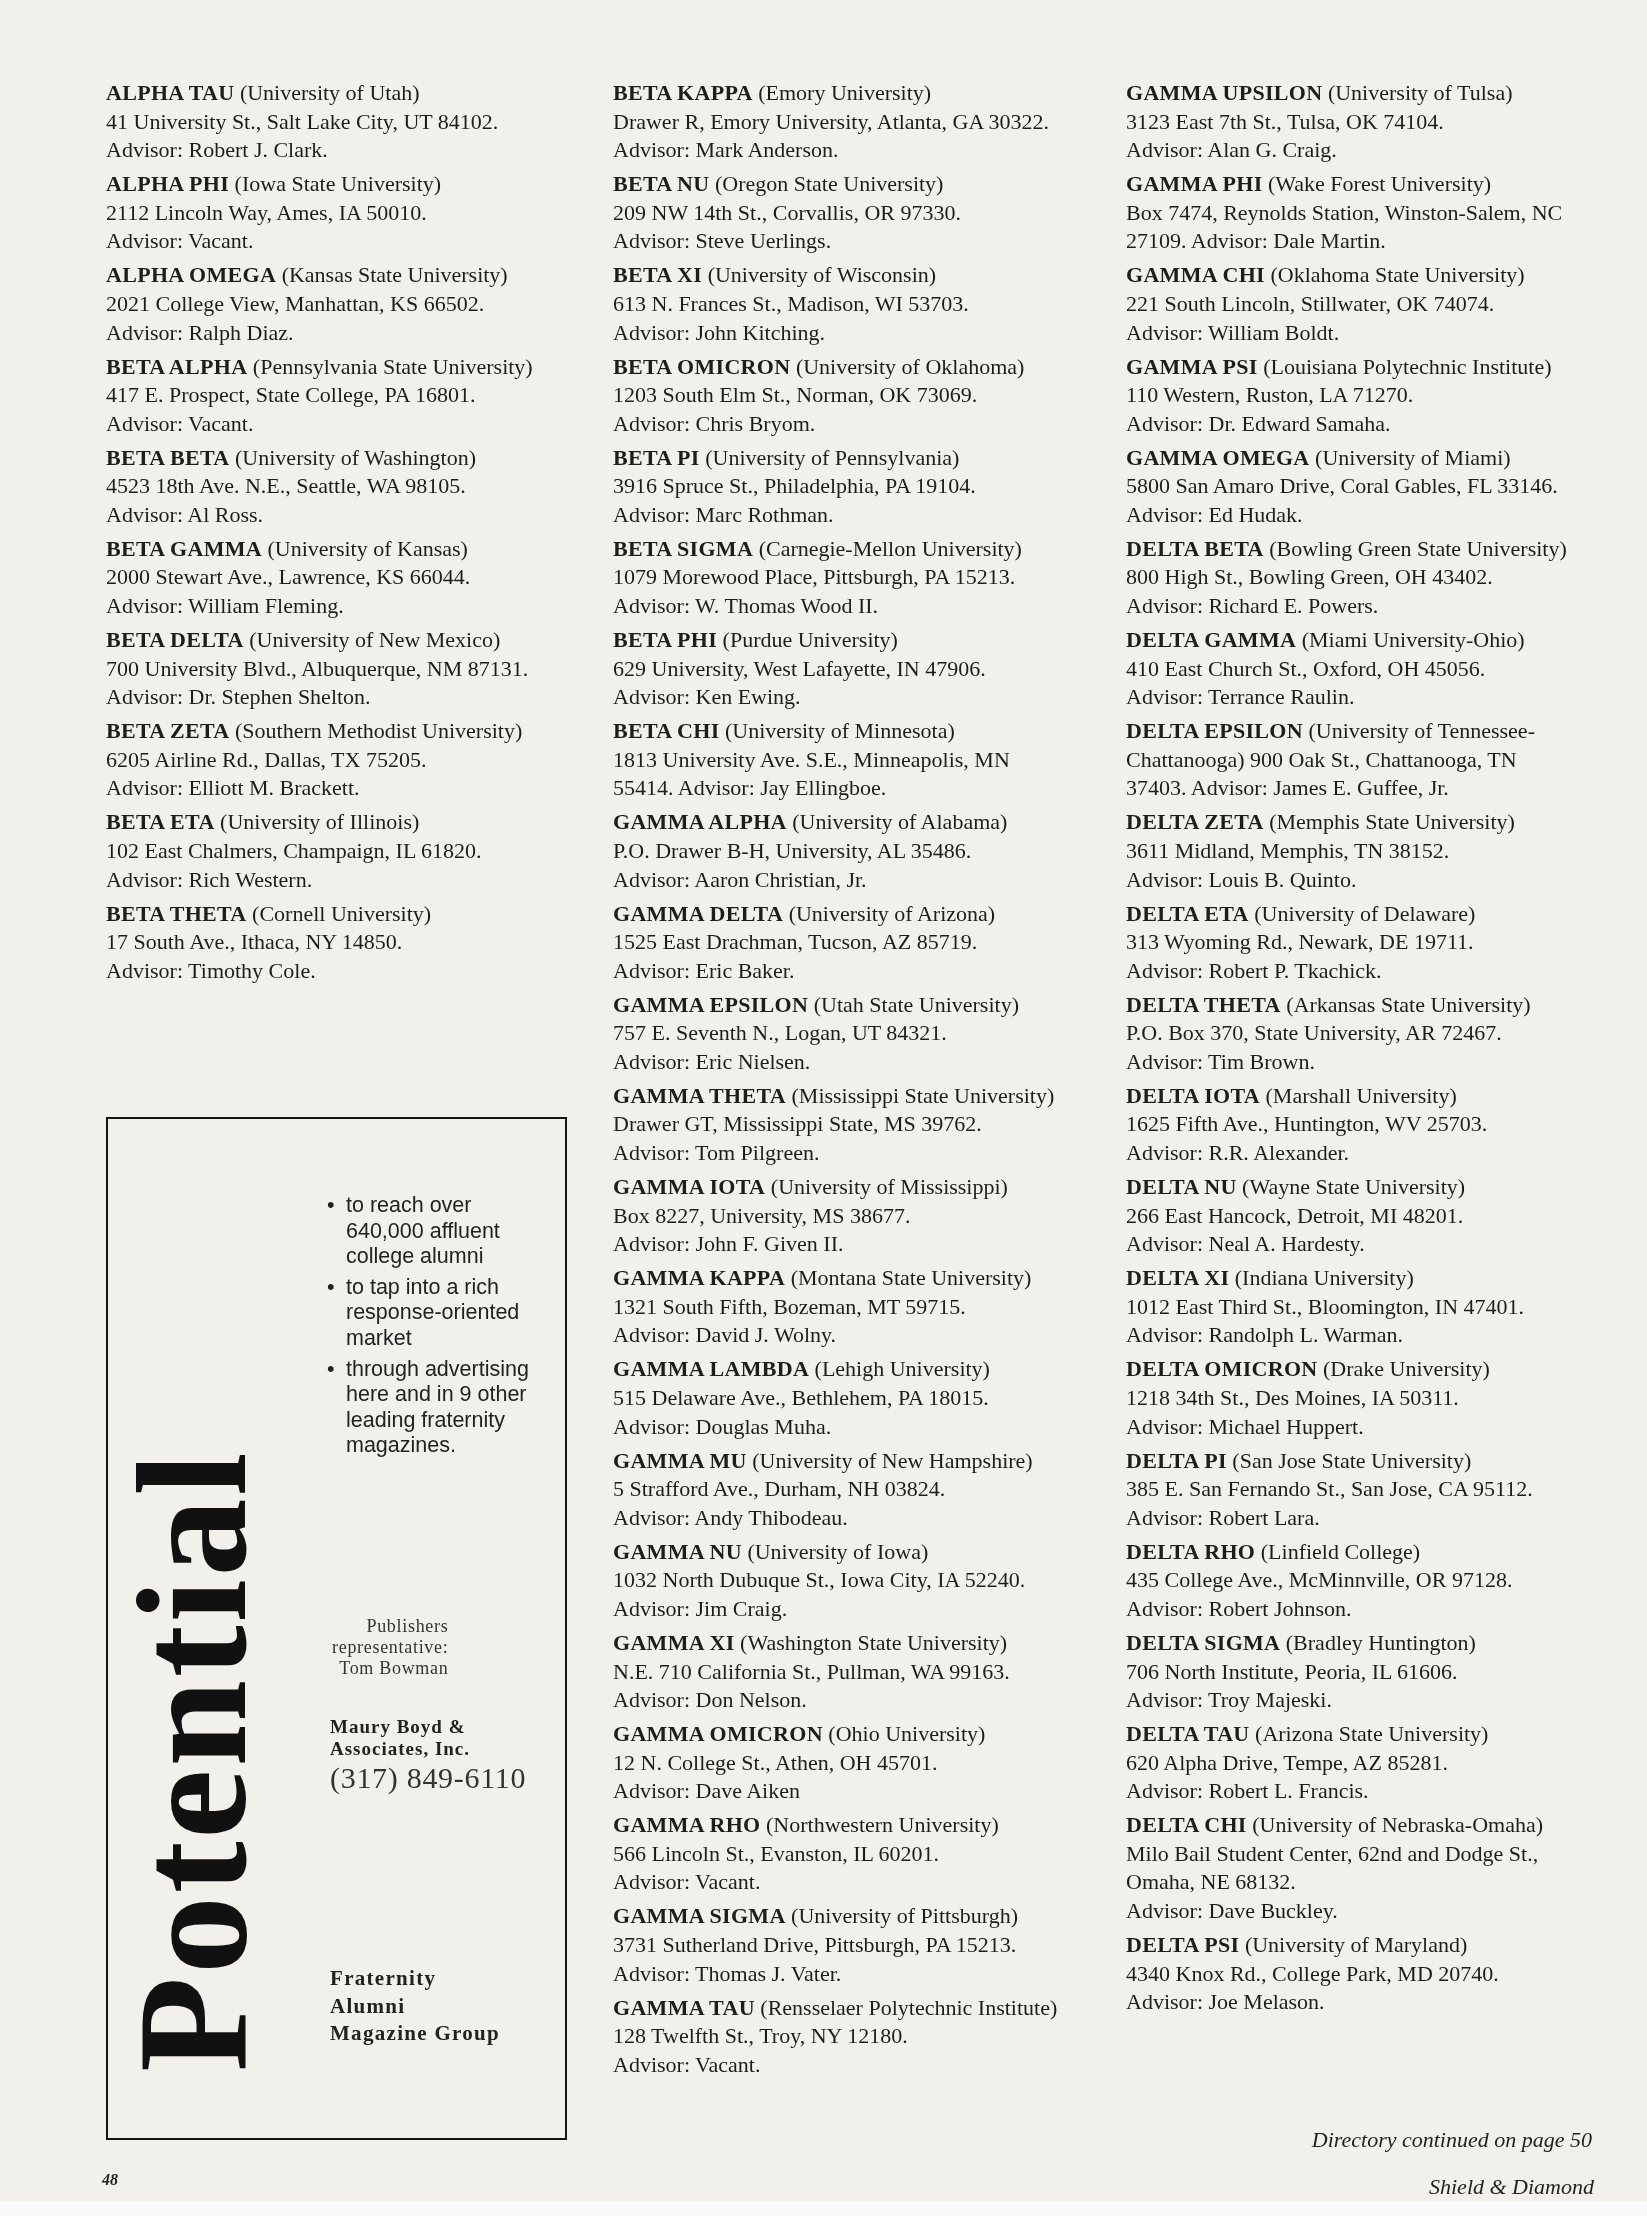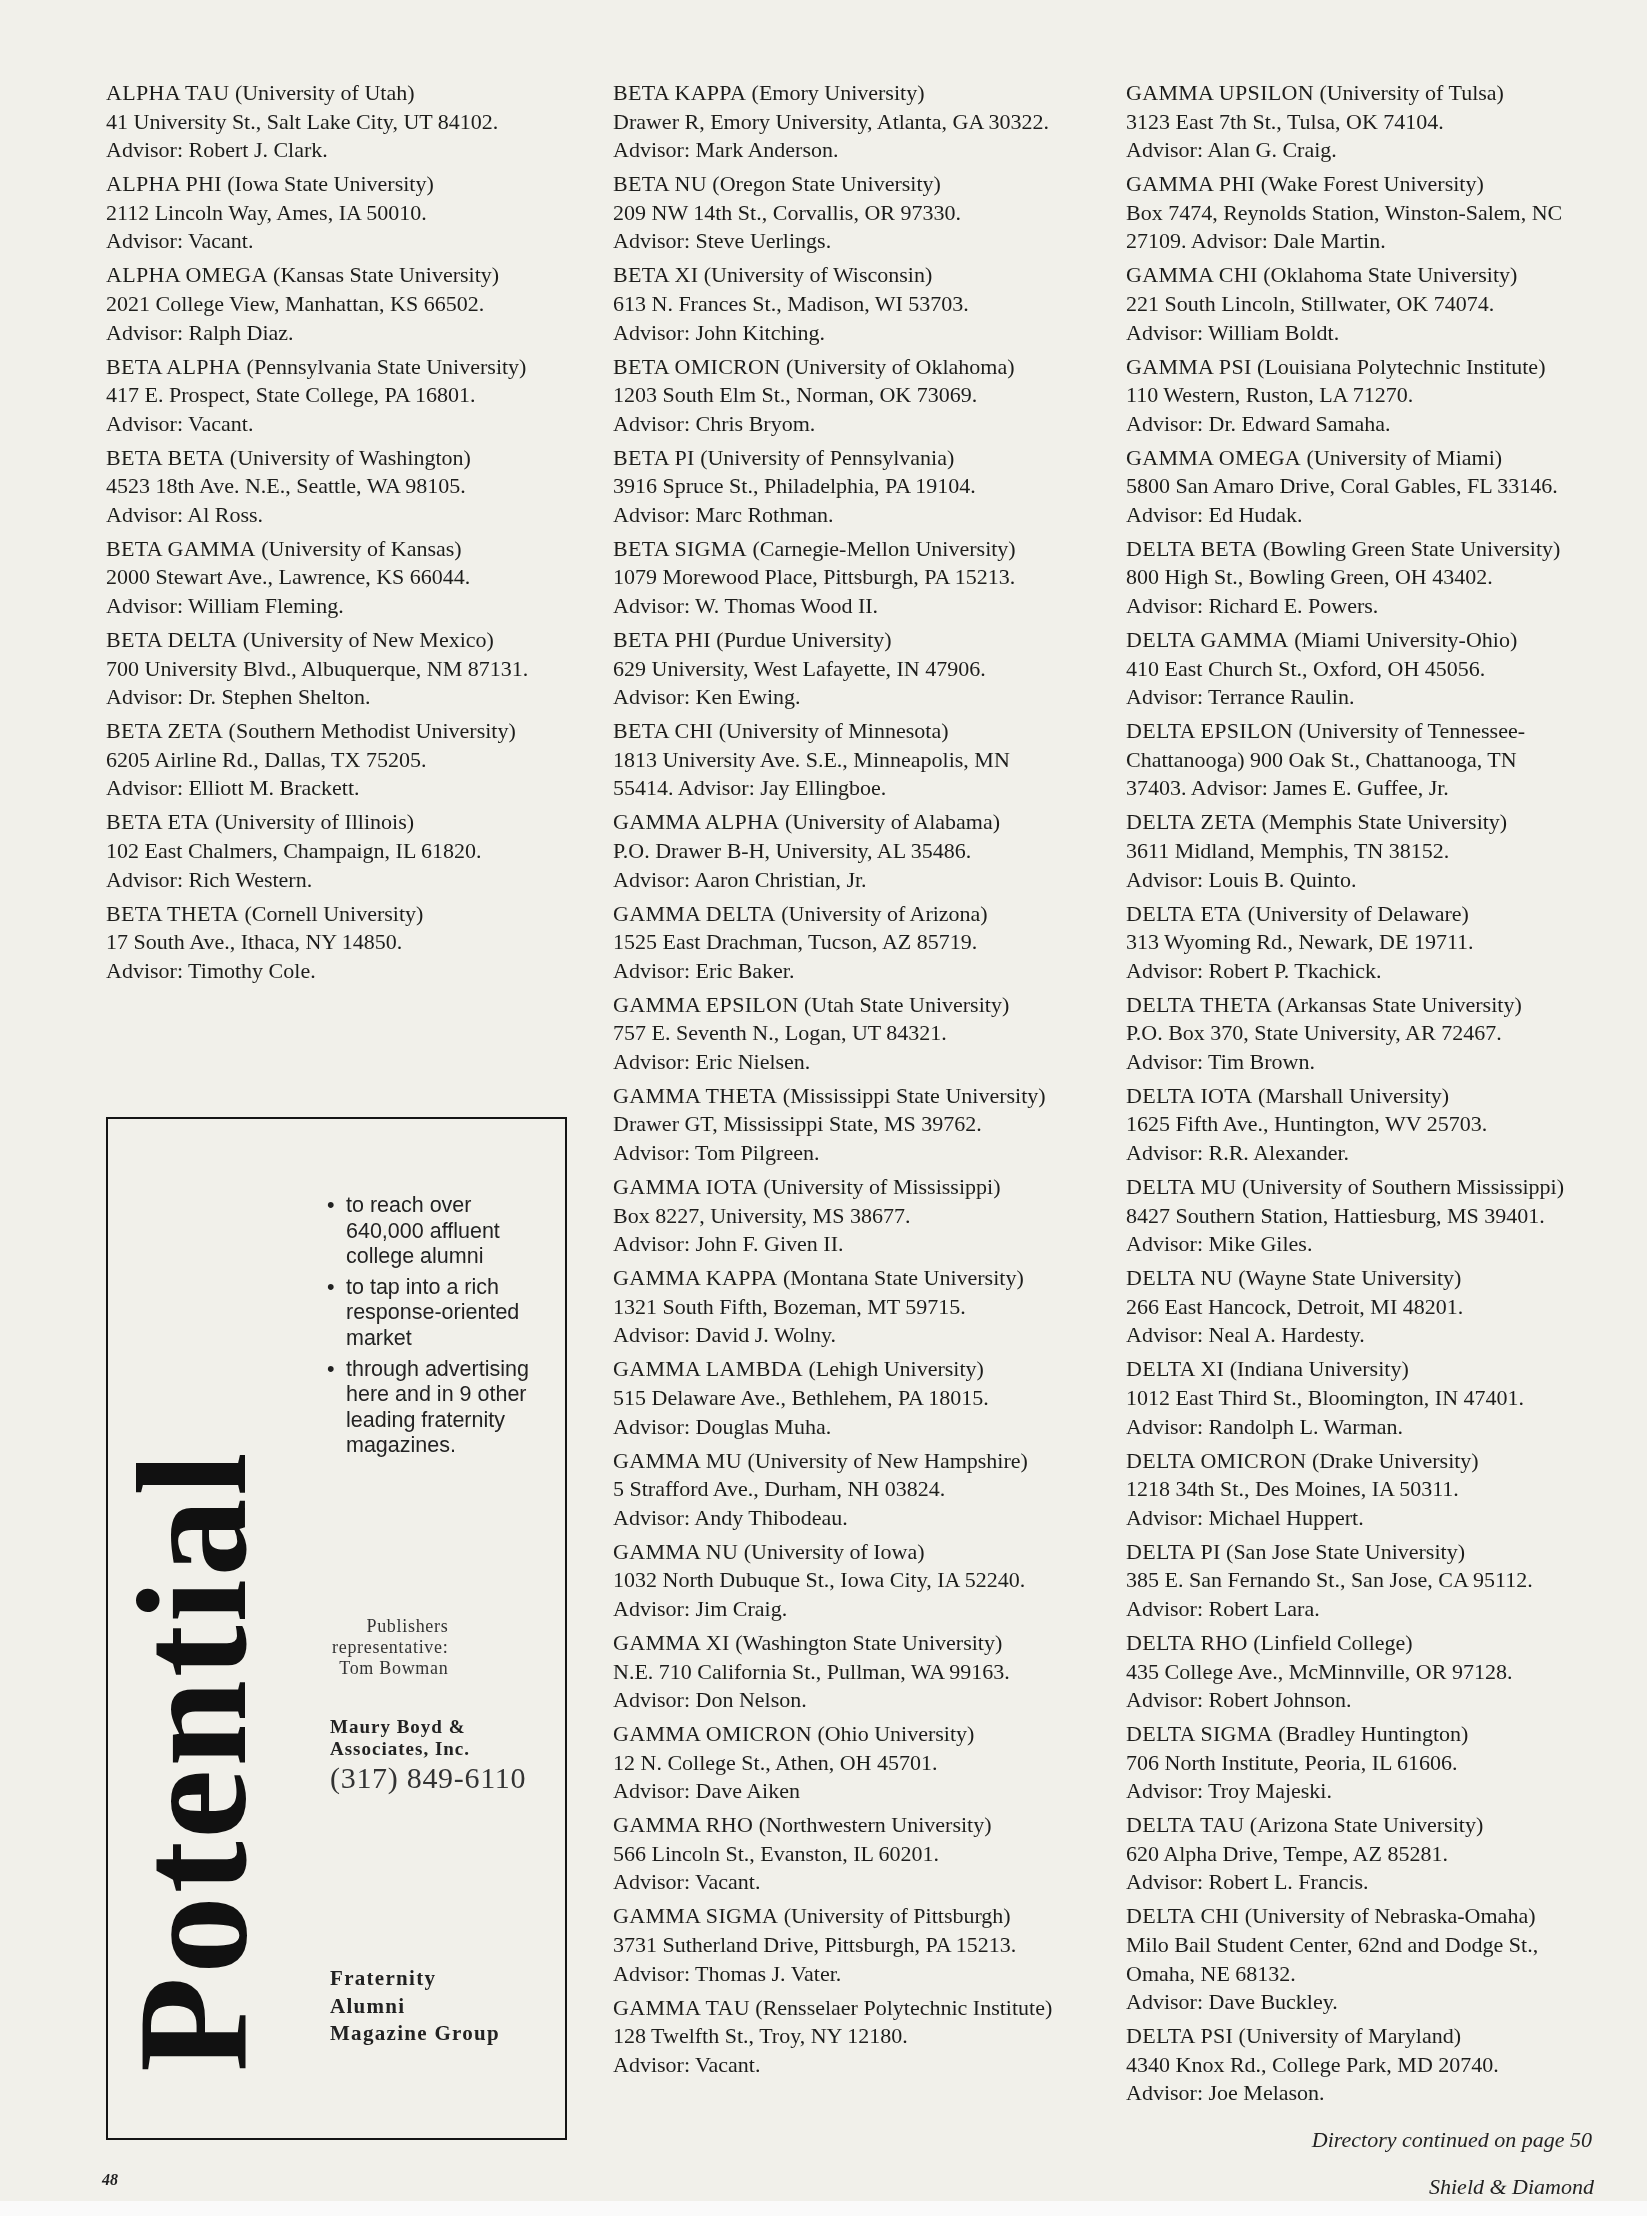--- a/index.html
+++ b/index.html
@@ -17,21 +17,21 @@
   }
   #col1 { left: 106px; width: 470px; }
   #col2 { left: 613px; width: 476px; }
   #col3 { left: 1126px; width: 484px; }
   .entry {
     font-size: 22px;
     line-height: 28.6px;
     margin-bottom: 5.4px;
     text-align: left;
   }
-  .entry .name { font-weight: normal; letter-spacing: 0.3px; }
+  .entry .name { font-weight: bold; letter-spacing: 0.3px; }
   .entry .line { display: block; }
 
   
   #ad {
     position: absolute;
     left: 106px; top: 1117px;
     width: 461px; height: 1023px;
     border: 2.7px solid #151515;
     box-sizing: border-box;
   }
@@ -364,25 +364,20 @@
     </div>
     <div class="entry">
       <span class="line"><span class="name">DELTA THETA</span> <span>(Arkansas State University)</span></span>
       <span class="line">P.O. Box 370, State University, AR 72467.</span>
       <span class="line">Advisor: Tim Brown.</span>
     </div>
     <div class="entry">
       <span class="line"><span class="name">DELTA IOTA</span> <span>(Marshall University)</span></span>
       <span class="line">1625 Fifth Ave., Huntington, WV 25703.</span>
       <span class="line">Advisor: R.R. Alexander.</span>
-    </div>
-    <div class="entry">
-      <span class="line"><span class="name">DELTA MU</span> <span>(University of Southern Mississippi)</span></span>
-      <span class="line">8427 Southern Station, Hattiesburg, MS 39401.</span>
-      <span class="line">Advisor: Mike Giles.</span>
     </div>
     <div class="entry">
       <span class="line"><span class="name">DELTA NU</span> <span>(Wayne State University)</span></span>
       <span class="line">266 East Hancock, Detroit, MI 48201.</span>
       <span class="line">Advisor: Neal A. Hardesty.</span>
     </div>
     <div class="entry">
       <span class="line"><span class="name">DELTA XI</span> <span>(Indiana University)</span></span>
       <span class="line">1012 East Third St., Bloomington, IN 47401.</span>
       <span class="line">Advisor: Randolph L. Warman.</span>

